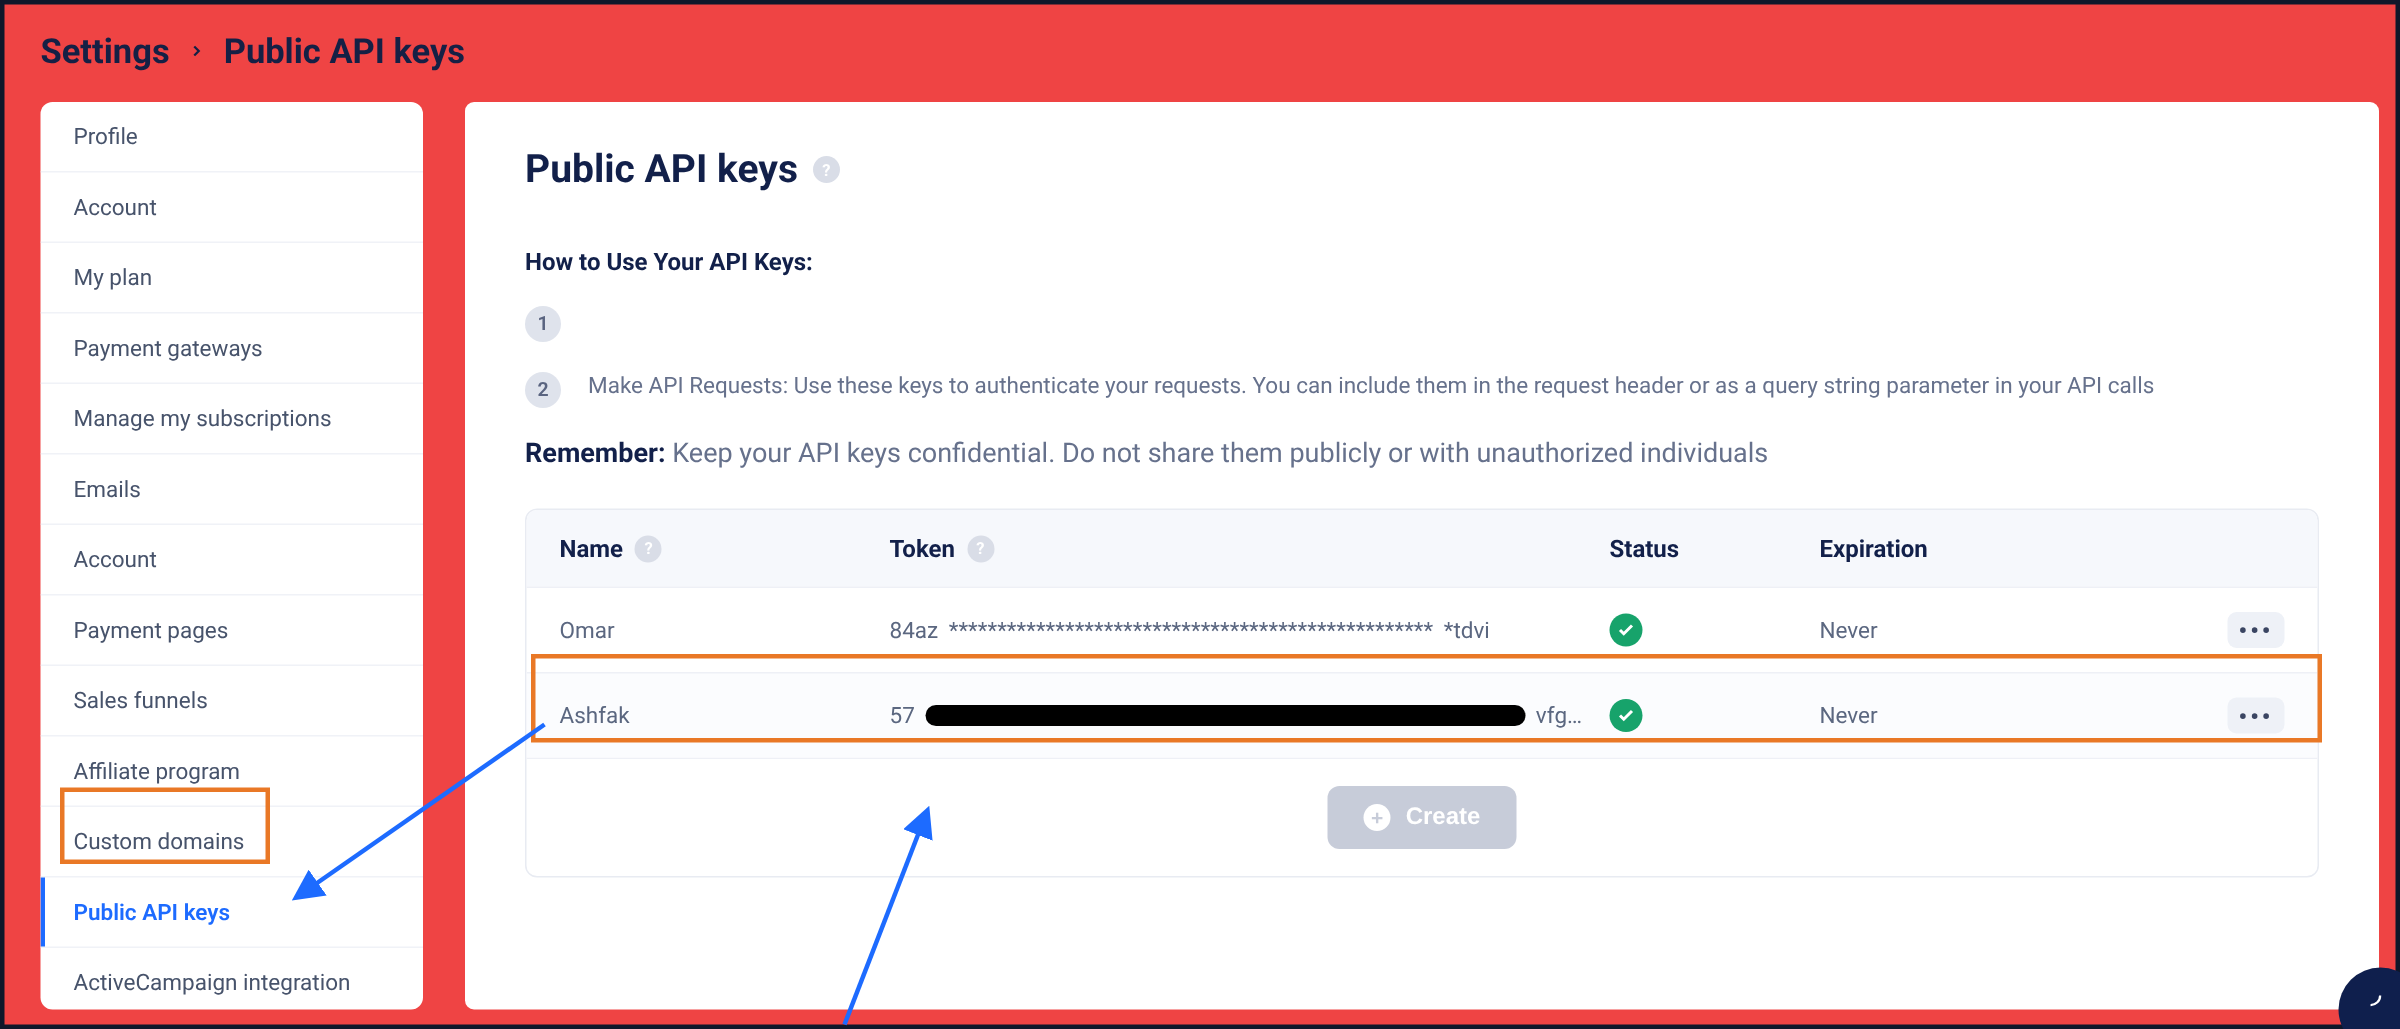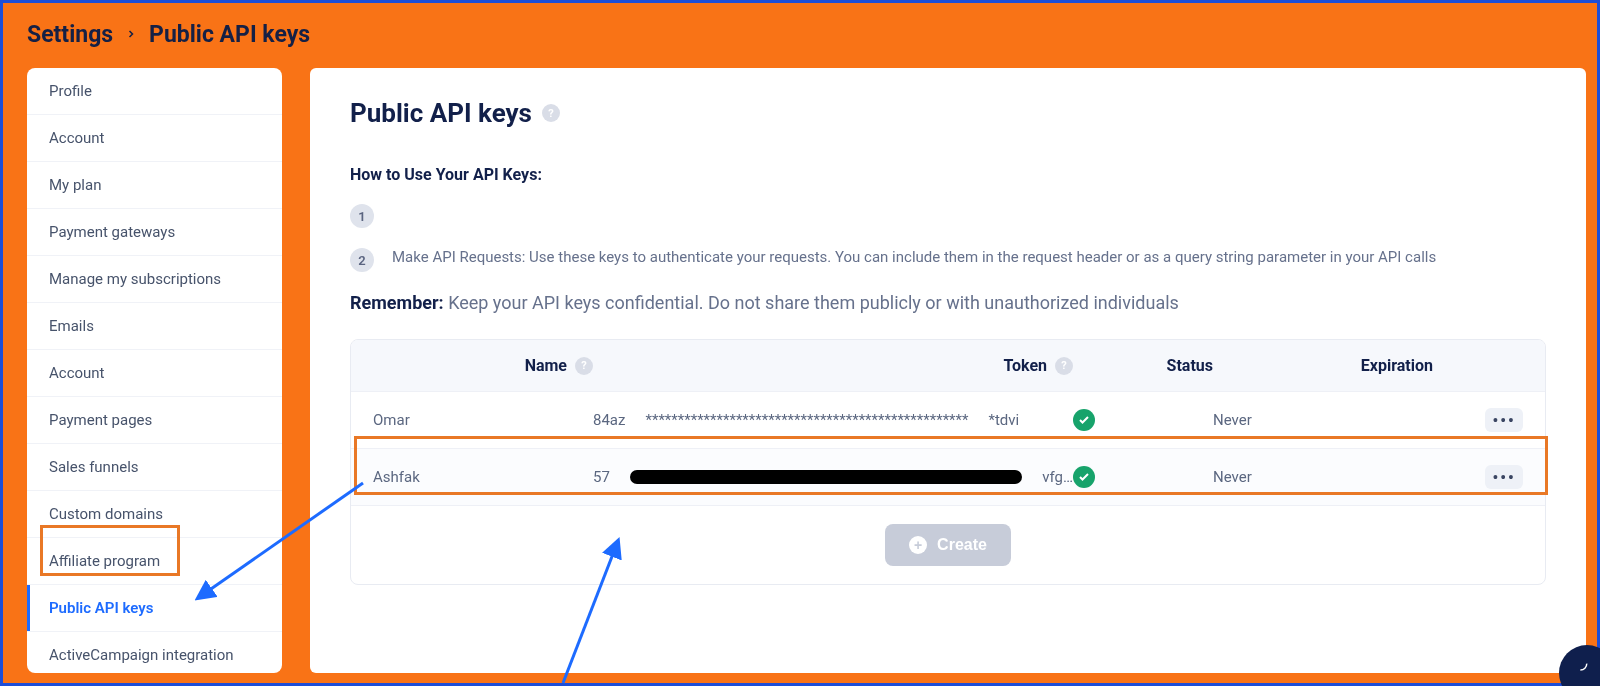--- a/index.html
+++ b/index.html
@@ -6,24 +6,24 @@
   body {
     font-family: -apple-system, BlinkMacSystemFont, "Segoe UI", Roboto, Helvetica, Arial, sans-serif;
     background: #eef1f7;
     color: #1a2340;
     width: 1600px;
     height: 686px;
     overflow: hidden;
     position: relative;
   }
   .outer-frame {
-    border: 3px solid #1d4ed8;
+    border: 3px solid #0f172a;
     width: 1600px;
     height: 686px;
-    background: #f97316;
+    background: #ef4444;
     position: relative;
   }
   .breadcrumb {
     display: flex;
     align-items: center;
     gap: 12px;
     padding: 18px 24px 10px 24px;
   }
   .breadcrumb .crumb {
     font-size: 23px;
@@ -151,21 +151,21 @@
     grid-template-columns: 220px 480px 140px 220px 90px;
     align-items: center;
     padding: 16px 22px;
   }
   .thead {
     background: #f6f8fc;
     font-weight: 700;
     font-size: 16px;
     color: #12204a;
   }
-  .thead .col { display:flex; align-items:center; gap:8px;justify-content:flex-end; }
+  .thead .col { display:flex; align-items:center; gap:8px; }
   .trow {
     font-size: 15px;
     color: #5b6780;
     border-top: 1px solid #eef0f6;
     position: relative;
   }
   .trow.alt { background:#fbfcfe; }
   .status-check {
     width: 22px; height: 22px;
     border-radius: 50%;
@@ -188,21 +188,21 @@
     cursor:pointer;
     font-size: 16px;
   }
   .redact {
     display:inline-block;
     height: 14px;
     background:#000;
     border-radius: 7px;
     vertical-align: middle;
   }
-  .token-cell { display:flex; align-items:center; gap:20px; white-space:nowrap; overflow:hidden;}
+  .token-cell { display:flex; align-items:center; gap:7px; white-space:nowrap; overflow:hidden;}
   .create-row {
     padding: 18px;
     display:flex; justify-content:center;
     border-top: 1px solid #eef0f6;
   }
   .create-btn {
     background:#c7ccd9;
     color:#fff;
     font-weight:600;
     font-size:16px;
@@ -272,22 +272,22 @@
     <div class="sidebar" id="sidebar">
         <div class="item">Profile</div>
         <div class="item">Account</div>
         <div class="item">My plan</div>
         <div class="item">Payment gateways</div>
         <div class="item">Manage my subscriptions</div>
         <div class="item">Emails</div>
         <div class="item">Account</div>
         <div class="item">Payment pages</div>
         <div class="item">Sales funnels</div>
+        <div class="item">Affiliate program</div>
         <div class="item">Custom domains</div>
-        <div class="item">Affiliate program</div>
         <div class="item active" id="sidebar-active">Public API keys</div>
         <div class="item">ActiveCampaign integration</div>
       </div>
 
     <div class="main-card">
       <div class="page-title-row">
         <span class="page-title">Public API keys</span>
         <span class="help-q">?</span>
       </div>
 

